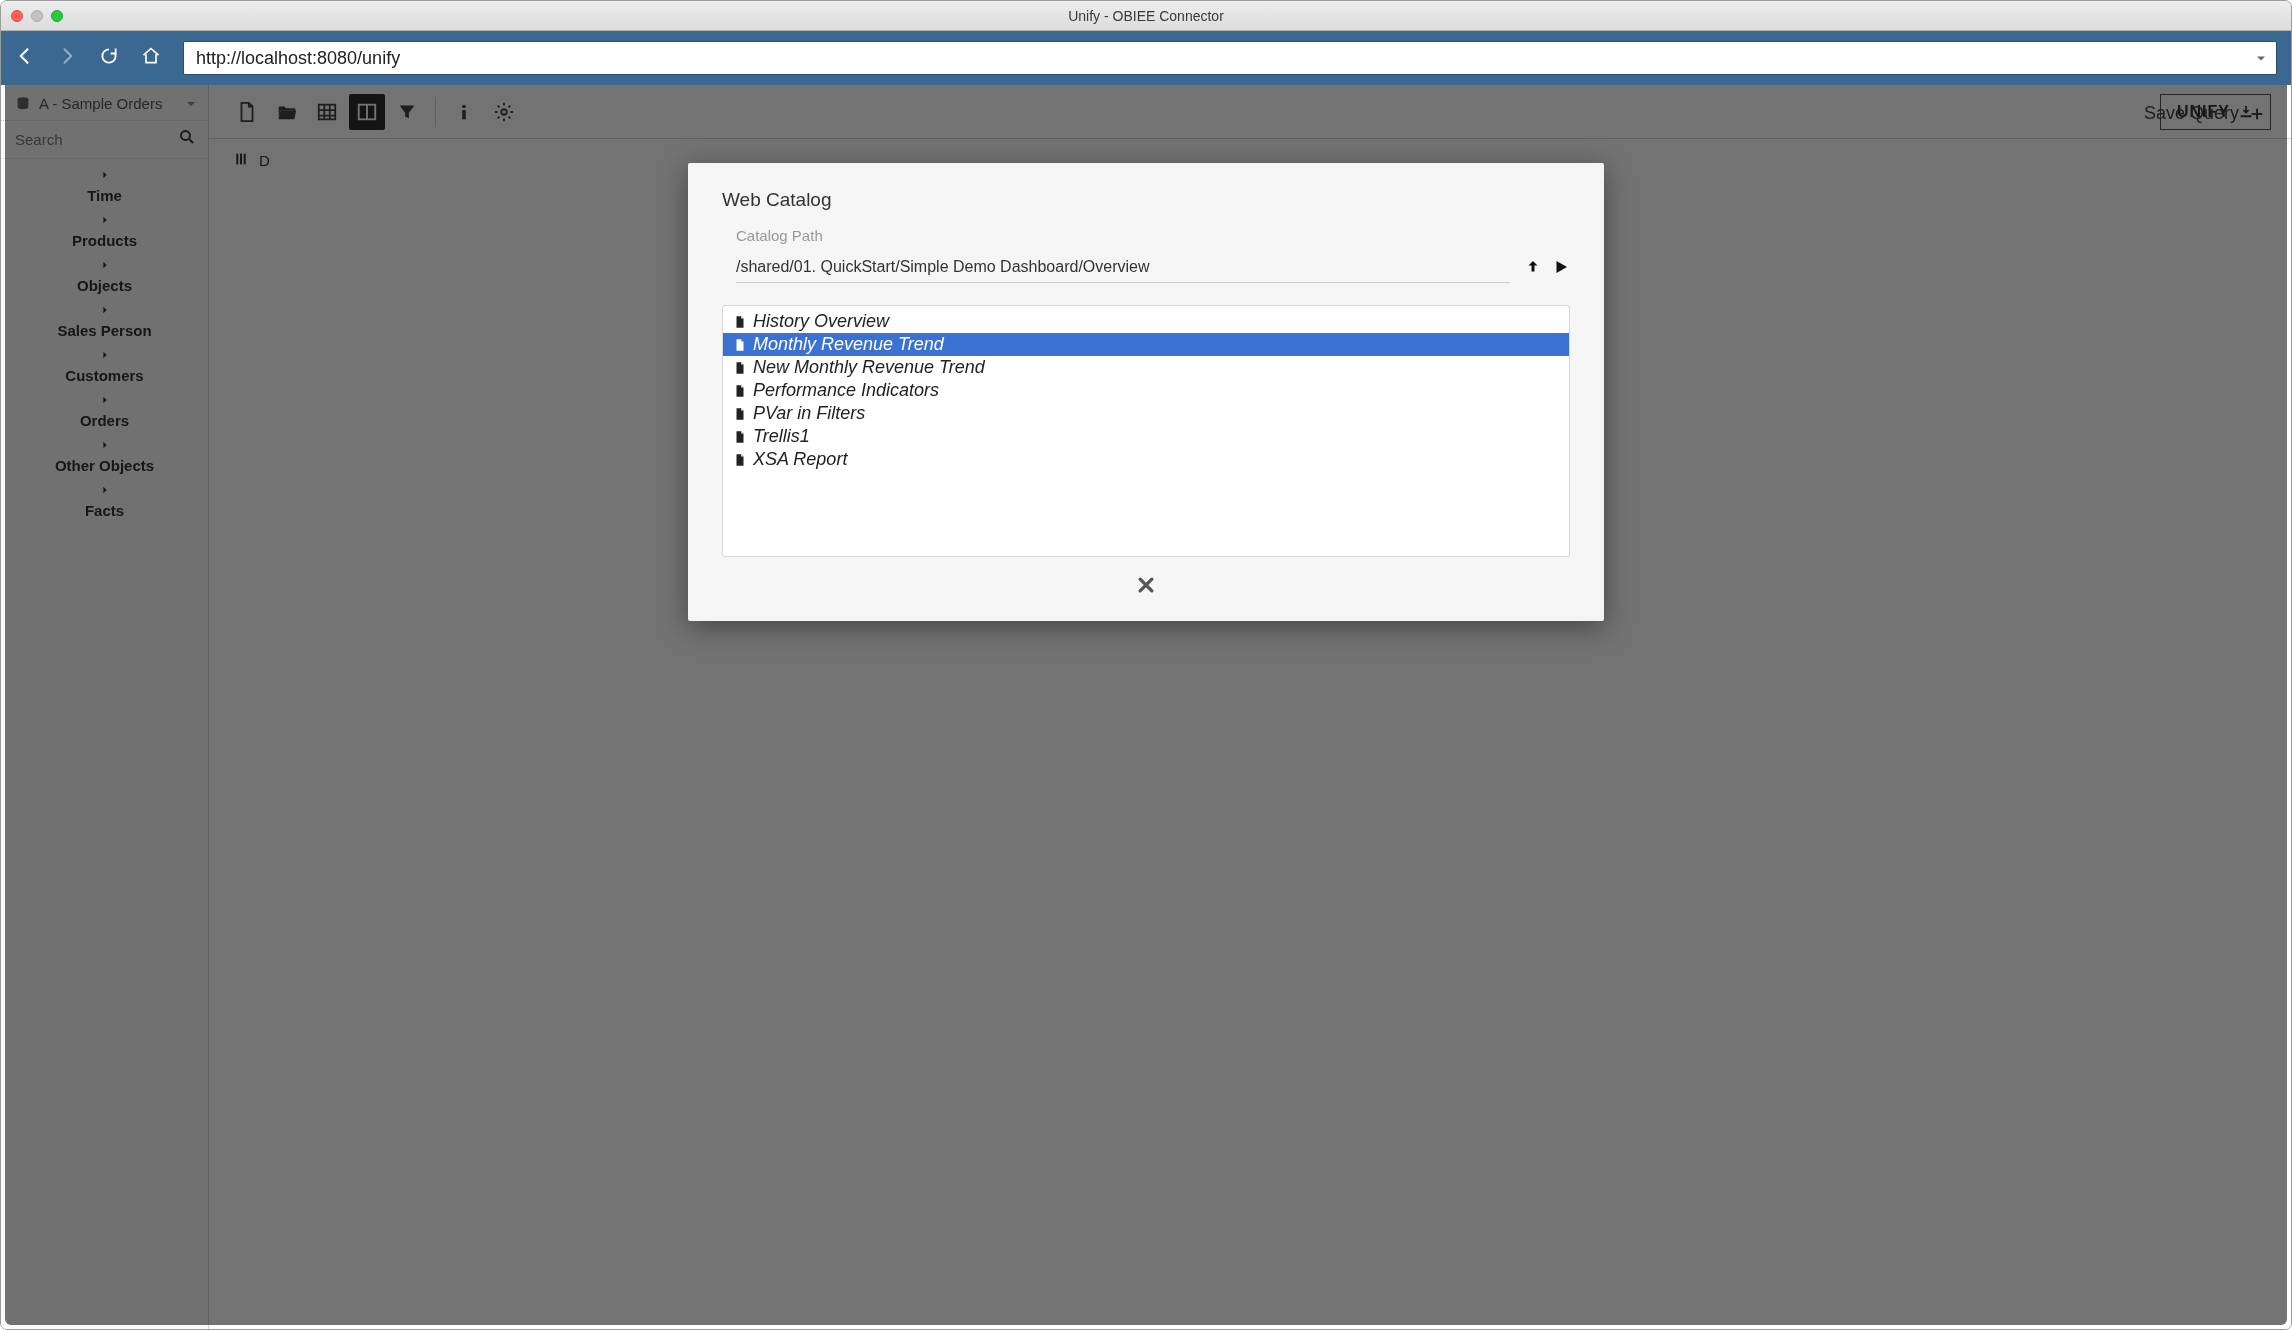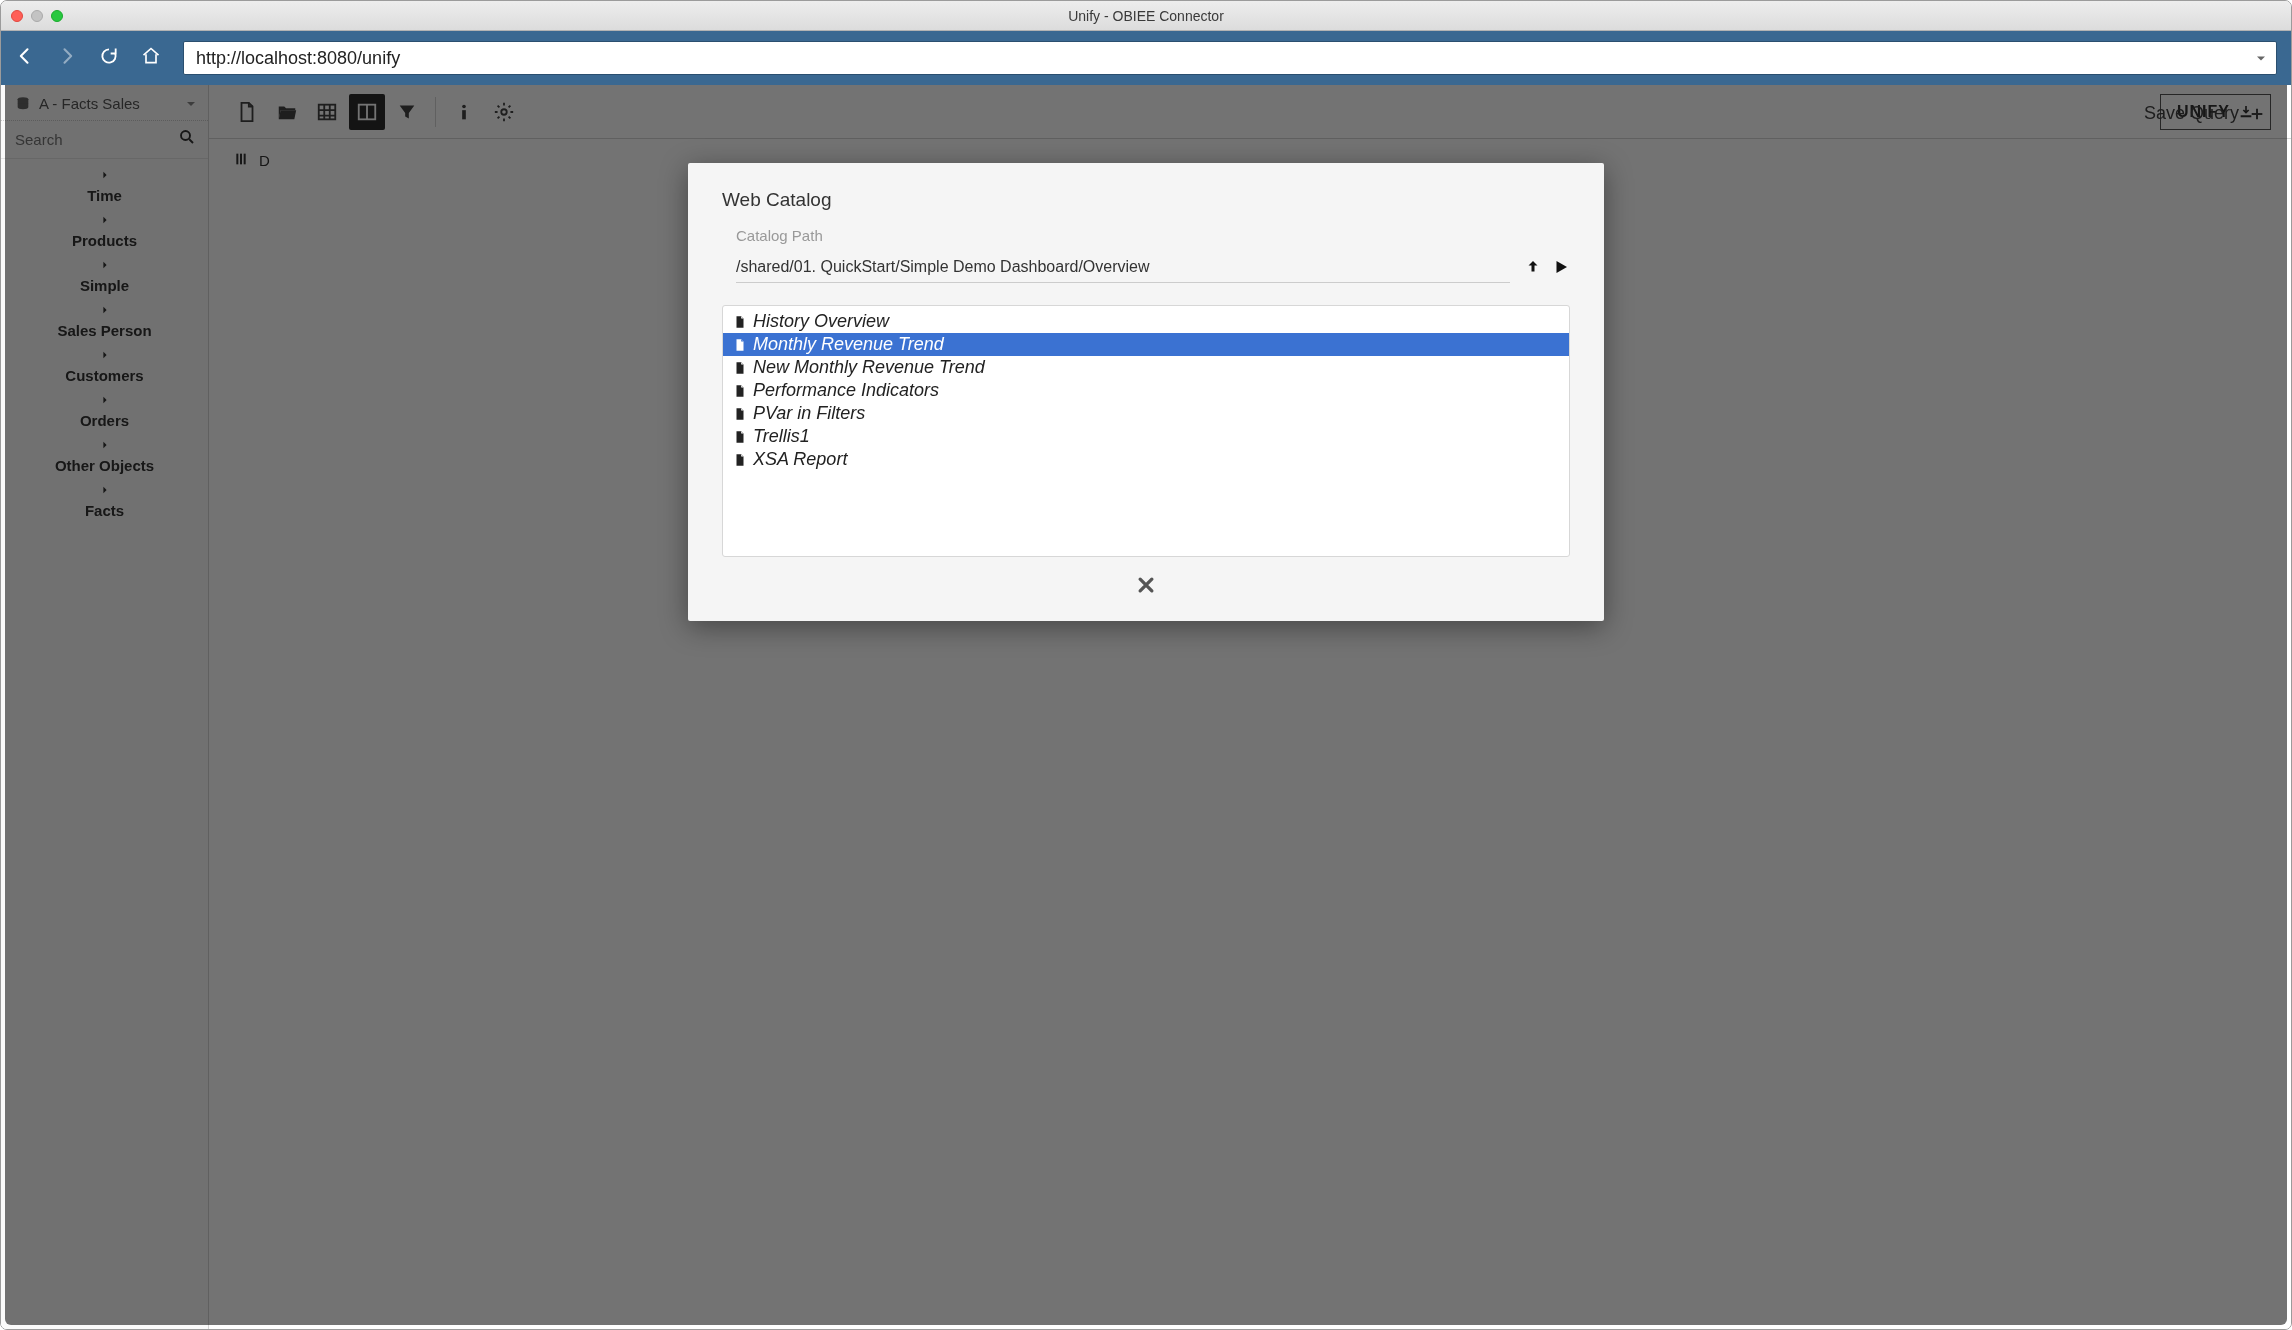--- a/index.html
+++ b/index.html
@@ -129,21 +129,21 @@
   </div>
 
   <div class="app-body">
     <div class="sidebar">
       <div class="sa-select">
         <svg class="db" viewBox="0 0 24 24">
             <ellipse cx="12" cy="5" rx="8" ry="3"></ellipse>
             <path d="M4 5v6c0 1.7 3.6 3 8 3s8-1.3 8-3V5"></path>
             <path d="M4 11v6c0 1.7 3.6 3 8 3s8-1.3 8-3v-6"></path>
           </svg>
-        <span>A - Facts Sales</span>
+        <span>A - Sample Orders</span>
         <span class="caret"><svg viewBox="0 0 10 10">
               <path d="M1 3l4 4 4-4z"></path>
             </svg></span>
       </div>
       <div class="side-search">
         <input placeholder="Search" style="">
         <span class="mag"><svg viewBox="0 0 24 24">
               <circle cx="10" cy="10" r="6" fill="none" stroke="#333" stroke-width="2.5"></circle>
               <path d="M15 15l5 5" stroke="#333" stroke-width="2.5"></path>
             </svg></span>
@@ -159,21 +159,21 @@
           <li>
             <svg viewBox="0 0 10 10">
               <path d="M3 1l4 4-4 4z"></path>
             </svg>
             <span>Products</span>
           </li>
           <li>
             <svg viewBox="0 0 10 10">
               <path d="M3 1l4 4-4 4z"></path>
             </svg>
-            <span>Simple</span>
+            <span>Objects</span>
           </li>
           <li>
             <svg viewBox="0 0 10 10">
               <path d="M3 1l4 4-4 4z"></path>
             </svg>
             <span>Sales Person</span>
           </li>
           <li>
             <svg viewBox="0 0 10 10">
               <path d="M3 1l4 4-4 4z"></path>

